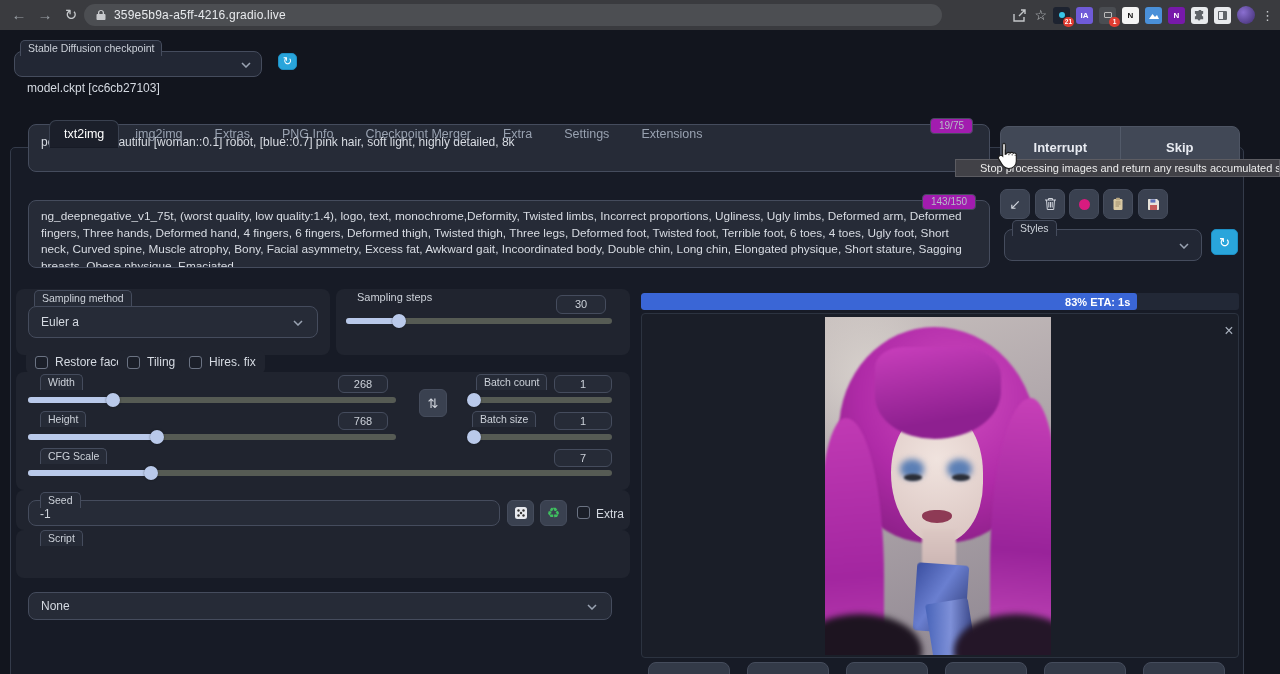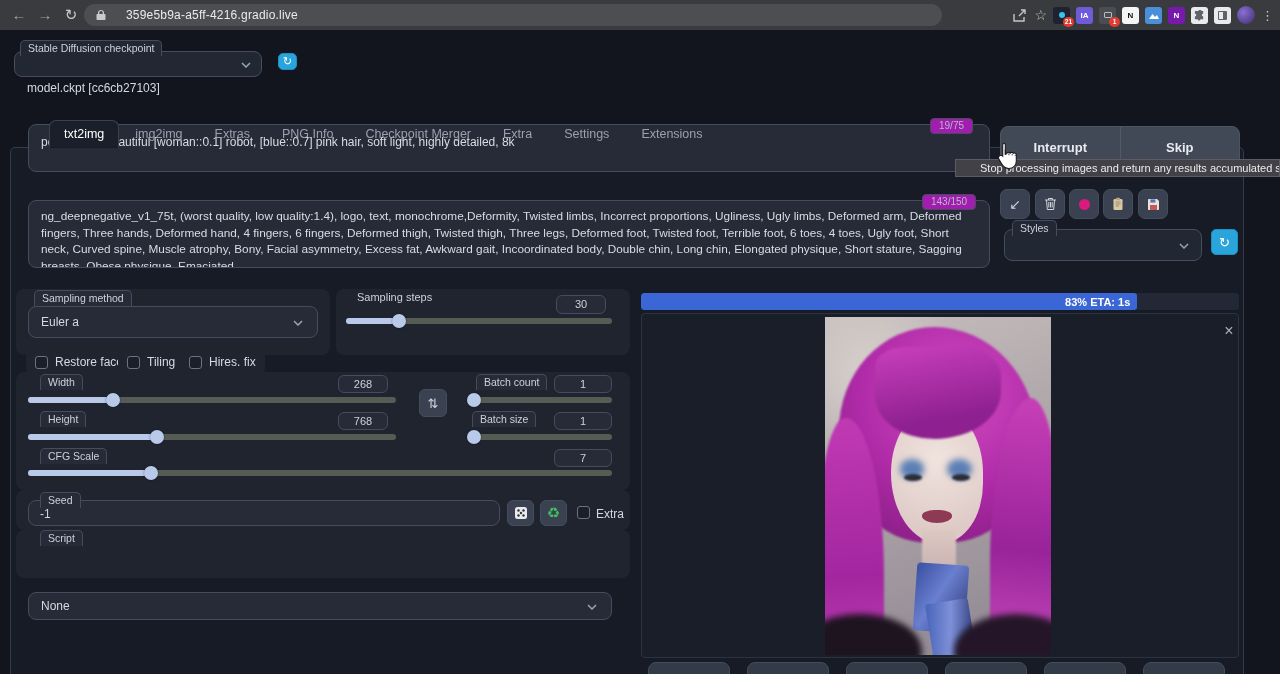--- a/index.html
+++ b/index.html
@@ -3,21 +3,21 @@
 <meta charset="utf-8">
 <style>
   * { margin:0; padding:0; box-sizing:border-box; }
   html,body { background:#000; }
   body { font-family:"Liberation Sans","DejaVu Sans",sans-serif; }
   #screen { position:relative; width:1280px; height:674px; overflow:hidden; background:#0f1117; }
 
   
   .chrome { position:absolute; left:0; top:0; width:1280px; height:30px; background:#3a3b3f; }
   .nav-ico { position:absolute; top:4px; font-size:15px; color:#9aa0a6; width:22px; height:22px; text-align:center; line-height:22px; border-radius:50%; }
-  .url-pill { position:absolute; left:84px; top:4px; width:858px; height:22px; border-radius:11px; background:#4c4e52; display:flex; align-items:center; gap:20px; padding:0 12px; }
+  .url-pill { position:absolute; left:84px; top:4px; width:858px; height:22px; border-radius:11px; background:#4c4e52; display:flex; align-items:center; gap:8px; padding:0 12px; }
   .url-text { font-size:12px; color:#e8eaed; letter-spacing:.2px; }
   .ext-row { position:absolute; right:6px; top:3px; height:24px; display:flex; align-items:center; gap:6px; }
   .ext { position:relative; width:17px; height:17px; border-radius:3px; display:flex; align-items:center; justify-content:center; font-size:8px; font-weight:bold; }
   .badge { position:absolute; right:-4px; bottom:-3px; min-width:11px; height:10px; border-radius:5px; background:#e03c31; color:#fff; font-size:6.5px; font-weight:bold; line-height:10px; text-align:center; padding:0 2px; }
 
   
   .app { position:absolute; left:0; top:30px; width:1280px; height:644px; background:#12151e; }
 
   .field-label { position:absolute; z-index:3; font-size:10.5px; line-height:13px; color:#ccd1d9; background:#262b37; border:1px solid #454c5d; border-bottom:none; border-radius:5px 5px 0 0; padding:1px 7px; white-space:nowrap; }
   .box { position:absolute; background:#262b37; border:1px solid #454c5d; border-radius:8px; }

